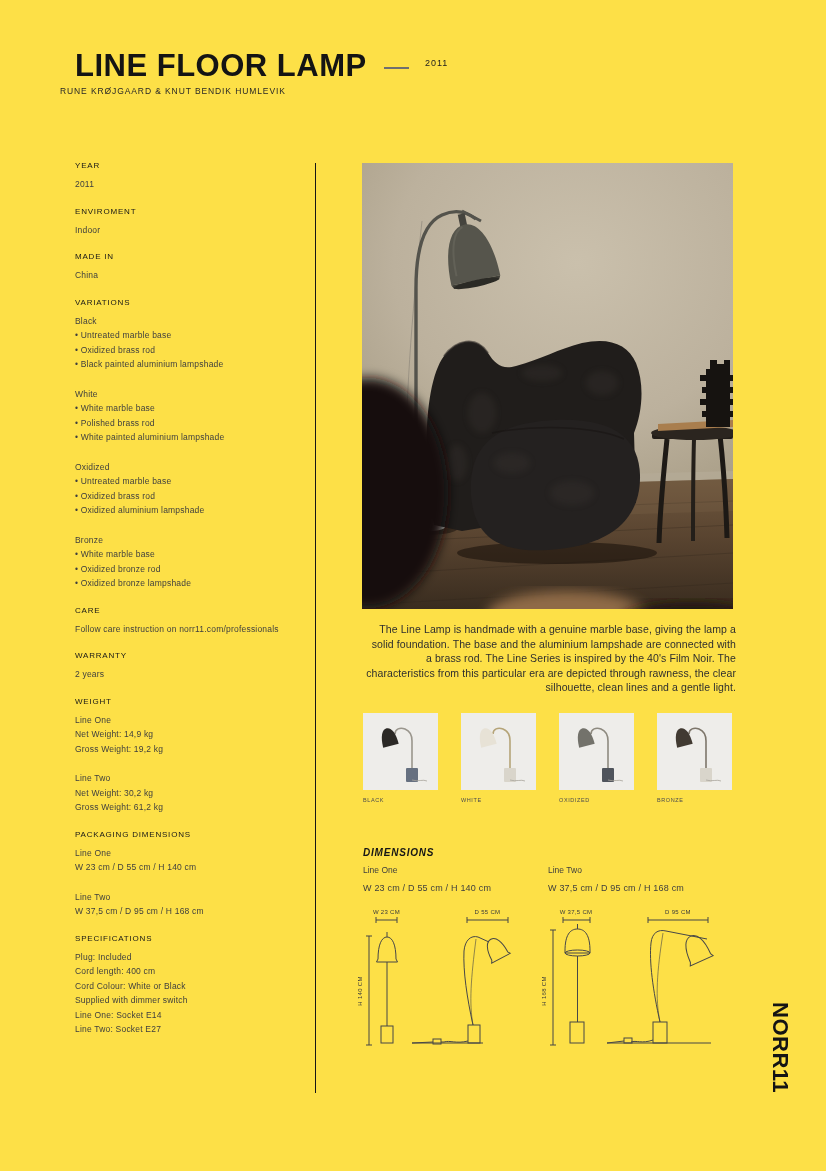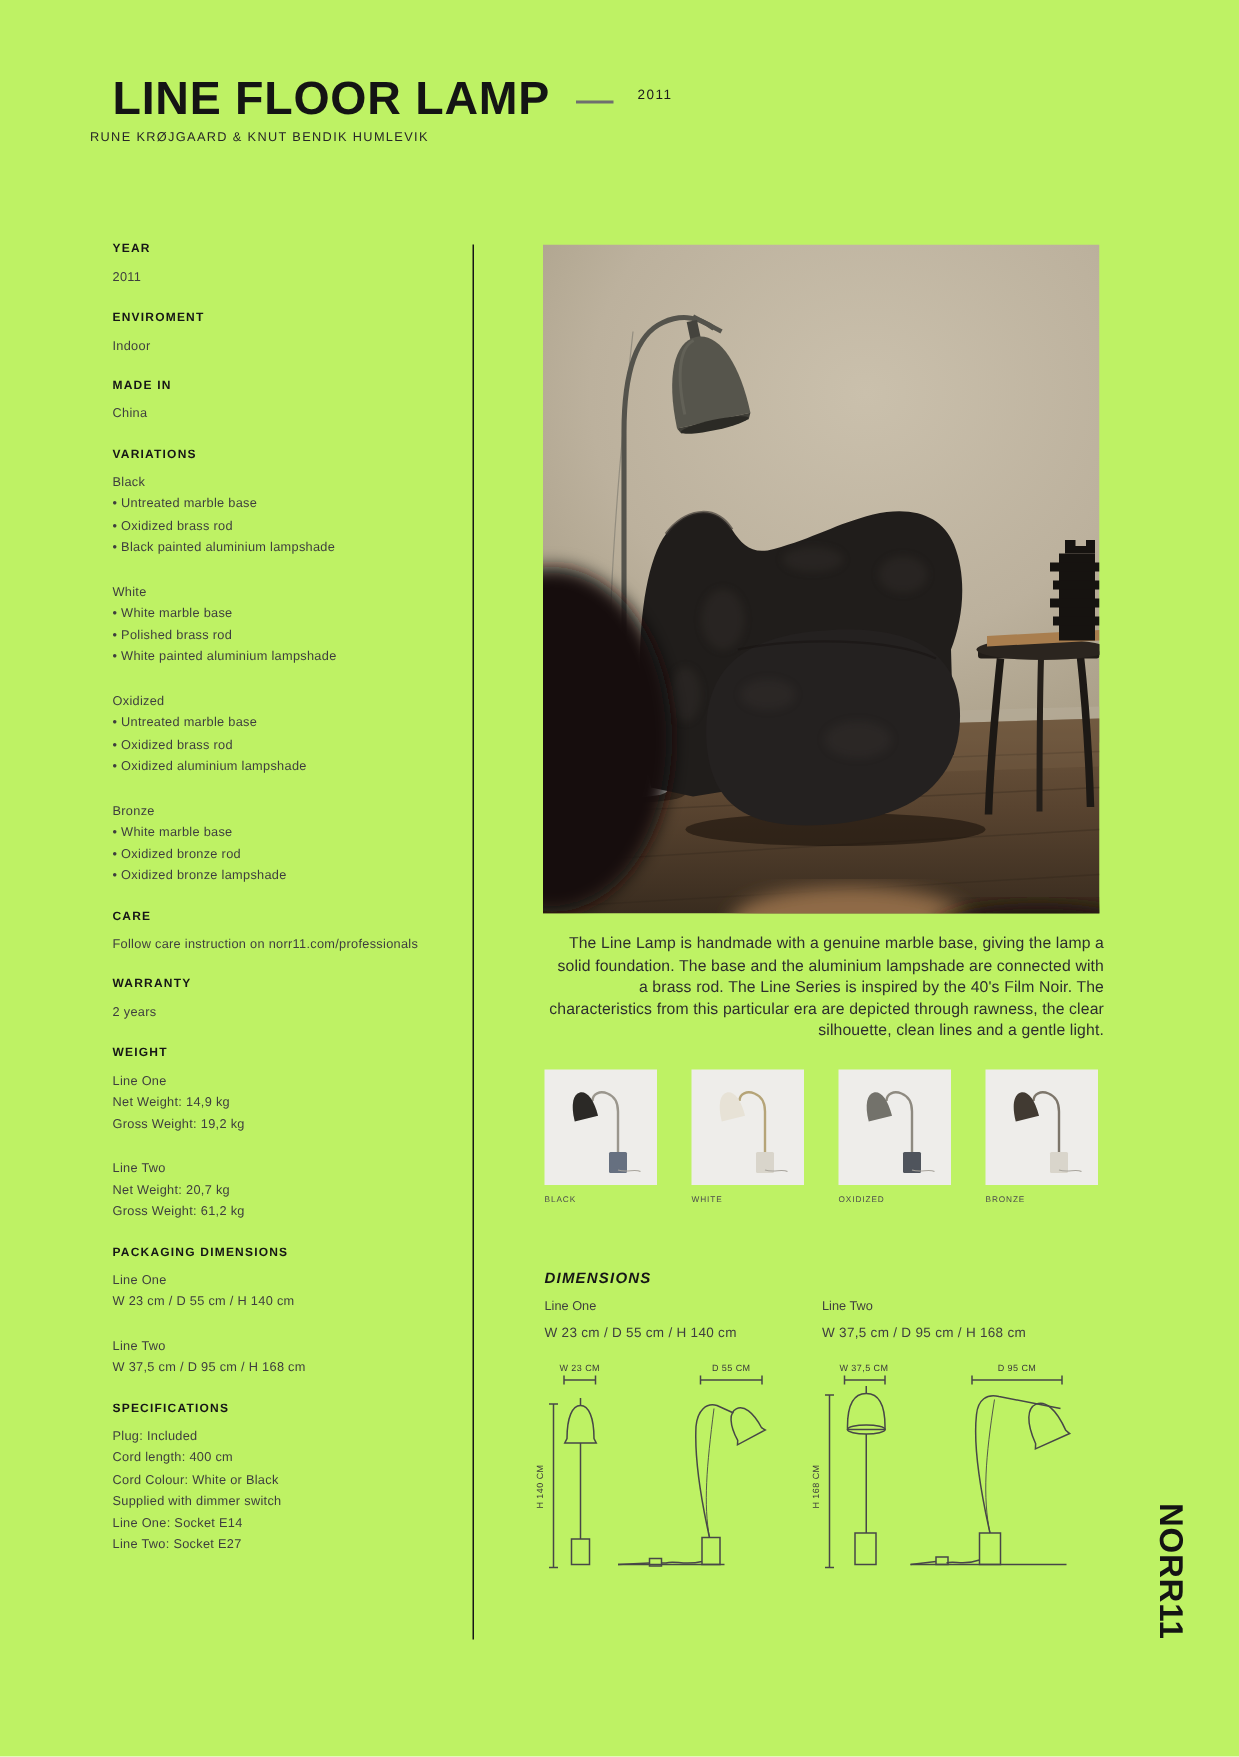--- a/index.html
+++ b/index.html
@@ -1,29 +1,29 @@
 <!DOCTYPE html>
 <html><head>
 <meta charset="utf-8">
 <style>
   html,body{margin:0;padding:0;background:#fff;}
-  .page{position:relative;width:826px;height:1171px;background:#bef264;overflow:hidden;
+  .page{position:relative;width:826px;height:1171px;background:#fde047;overflow:hidden;
         font-family:"Liberation Sans",sans-serif;color:#222;}
 
   
   .title{position:absolute;left:75px;top:48px;font-size:31px;font-weight:700;
          letter-spacing:0.5px;color:#141414;white-space:nowrap;}
   .title-dash{position:absolute;left:384px;top:67px;width:25px;height:2px;background:#6f6f6f;}
   .title-year{position:absolute;left:425px;top:58px;font-size:9px;letter-spacing:1px;color:#1c1c1c;}
   .designers{position:absolute;left:60px;top:86px;font-size:8.5px;letter-spacing:0.9px;color:#272727;white-space:nowrap;}
 
   
   .sidebar{position:absolute;left:75px;top:161px;width:235px;}
   .sec{margin-bottom:15px;}
-  .sec-head{font-size:8px;font-weight:700;letter-spacing:0.8px;color:#161616;
+  .sec-head{font-size:8px;font-weight:400;letter-spacing:0.8px;color:#161616;
             margin-bottom:7px;white-space:nowrap;}
   .sec-line{font-size:8.5px;color:#3e3e3e;line-height:14.5px;letter-spacing:0.2px;white-space:nowrap;}
   .divider{position:absolute;left:315px;top:163px;width:1px;height:930px;background:#161616;}
 
   
   .photo{position:absolute;left:362px;top:163px;width:371px;height:446px;display:block;}
 
   
   .desc{position:absolute;left:363px;top:622px;width:373px;font-size:10.5px;
         line-height:14.5px;color:#2e2e2e;letter-spacing:0.1px;text-align:right;}
@@ -126,21 +126,21 @@
   <div class="sec">
     <div class="sec-head">WEIGHT</div>
   <div class="sec-line">Line One</div>
         <div class="sec-line">Net Weight: 14,9 kg</div>
         <div class="sec-line">Gross Weight: 19,2 kg</div>
       </div>
 
   <div class="sec">
 
   <div class="sec-line">Line Two</div>
-        <div class="sec-line">Net Weight: 20,7 kg</div>
+        <div class="sec-line">Net Weight: 30,2 kg</div>
         <div class="sec-line">Gross Weight: 61,2 kg</div>
       </div>
 
   <div class="sec">
     <div class="sec-head">PACKAGING DIMENSIONS</div>
   <div class="sec-line">Line One</div>
         <div class="sec-line">W 23 cm / D 55 cm / H 140 cm</div>
       </div>
 
   <div class="sec">

